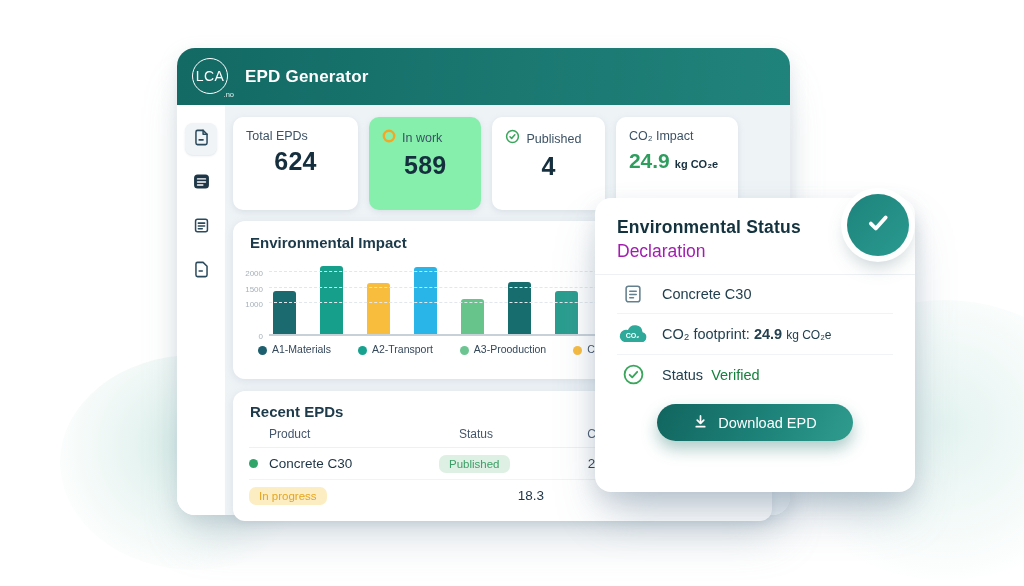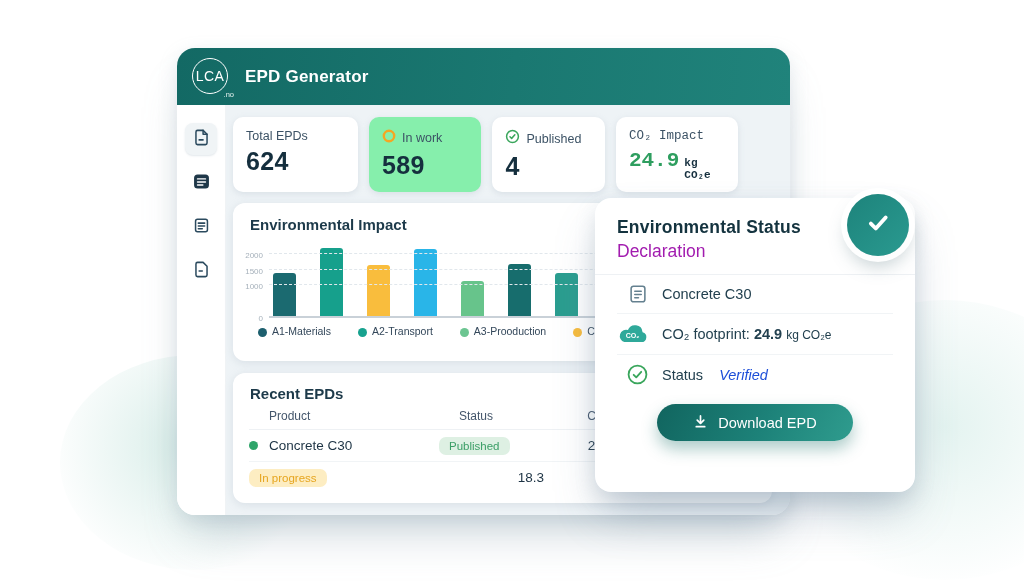--- a/index.html
+++ b/index.html
@@ -29,24 +29,24 @@
   .sidenav { width:49px; background:#ffffff; border-right:1px solid #f0f3f5; border-radius:0 0 0 18px;
     display:flex; flex-direction:column; align-items:center; padding-top:18px; gap:12px; }
   .nav-btn { width:32px; height:32px; display:flex; align-items:center; justify-content:center;
     border-radius:8px; cursor:pointer; }
   .nav-btn.boxed { background:#f0f4f6; box-shadow:0 1px 2px rgba(160,175,190,0.3); }
 
   .content { flex:1; background:#eef3f6; border-radius:0 0 18px 0; padding:12px 18px 14px 7px; }
 
   
   .stats { display:flex; gap:11px; width:505px; margin-bottom:11px; }
-  .stat-card { background:#ffffff; border-radius:10px; height:75px; padding:12px 13px 0 13px;
-    box-shadow:0 2px 6px rgba(160,176,190,0.28); }
+  .stat-card { background:#ffffff; border-radius:10px; height:93px; padding:12px 13px 0 13px;
+    box-shadow:0 2px 6px rgba(160,176,190,0.28);text-align:center; }
   .stat-card.cream { background:#86efac; }
-  .sc1{width:128px;} .sc2{width:115px;} .sc3{width:115px;} .sc4{width:125px;font-family:Liberation Mono, monospace;}
+  .sc1{width:128px;} .sc2{width:115px;} .sc3{width:115px;} .sc4{width:125px;}
   .stat-top { display:flex; align-items:center; gap:6px; }
   .stat-label { font-size:12.5px; color:#3c5265; }
   .stat-value { font-size:25px; font-weight:700; color:#152f3e; margin-top:4px; letter-spacing:0.3px; }
   .stat-value-row { display:flex; align-items:baseline; gap:5px; margin-top:6px; }
   .stat-co2 { font-size:21px; font-weight:700; color:#2e9e5f; }
   .stat-co2-unit { font-size:11px; font-weight:700; color:#152f3e; }
 
   
   .chart-card { background:#ffffff; border-radius:12px; height:158px; width:539px;
     box-shadow:0 2px 8px rgba(160,176,190,0.28); margin-bottom:12px; }
@@ -92,22 +92,22 @@
   .epd-title-2 { font-size:17.5px; font-weight:400; color:#a21caf; margin-top:3px; }
   .check-bubble { position:absolute; top:-4px; right:6px; width:62px; height:62px; border-radius:50%;
     background:linear-gradient(135deg,#1d837b,#2a9a90); display:flex; align-items:center; justify-content:center;
     box-shadow:0 0 0 6px rgba(255,255,255,0.95), 0 10px 18px rgba(90,120,130,0.35); }
   .epd-rows { padding:0 22px; }
   .epd-row { display:flex; align-items:center; gap:13px; padding:8px 0; border-bottom:1px solid #f1f4f6; min-height:38px; }
   .epd-row:last-of-type { border-bottom:none; }
   .epd-row-text { font-size:14.5px; color:#22404f; }
   .b { font-weight:700; }
   .unit { font-size:12px; }
-  .verified { color:#1d4ed8; margin-left:12px;font-style:italic; }
-  .icon-cell { width:32px; display:flex; justify-content:flex-end; flex:0 0 auto; }
+  .verified { color:#15803d; margin-left:4px; }
+  .icon-cell { width:32px; display:flex; justify-content:center; flex:0 0 auto; }
 
   .dl-btn { display:flex; align-items:center; justify-content:center; gap:10px;
     width:196px; height:37px; margin:10px auto 0 auto; border:none; border-radius:19px;
     background:linear-gradient(115deg,#11655f 0%,#1d8279 55%,#2f9c8e 100%);
     color:#ffffff; font-size:14.5px; font-family:"Liberation Sans", sans-serif; cursor:pointer;
     box-shadow:0 8px 16px rgba(20,110,100,0.35); }
 </style>
 </head>
 <body>
 

